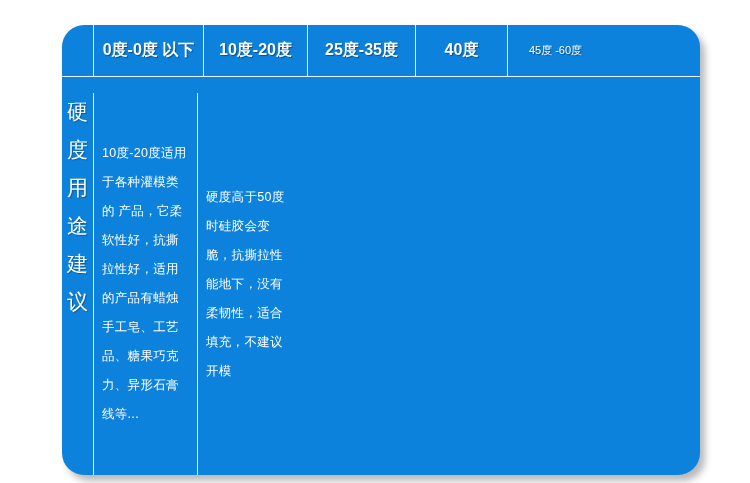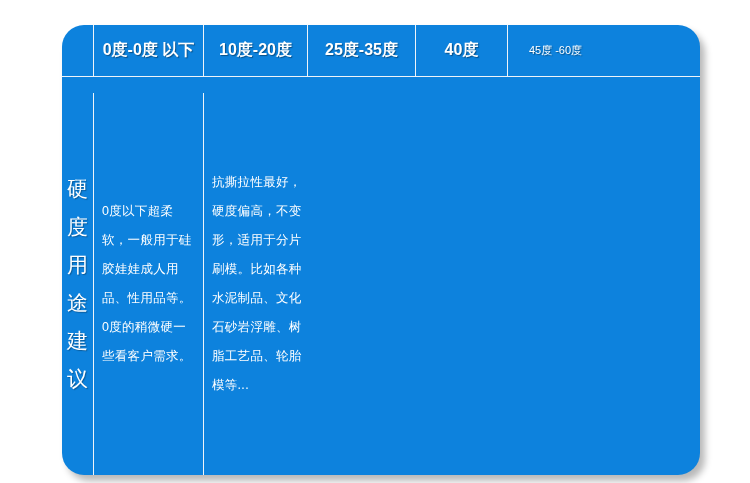--- a/index.html
+++ b/index.html
@@ -72,21 +72,21 @@
   .body-row {
     display: flex;
     flex: 1 1 auto;
     min-height: 0;
   }
 
   .label-cell {
     flex: 0 0 31px;
     box-sizing: border-box;
     display: flex;
-    align-items: center;
+    align-items: flex-start;
     justify-content: center;
   }
   .vertical-label {
     color: #ffffff;
     font-size: 21px;
     line-height: 38px;
     text-align: center;
     letter-spacing: 0;
     text-shadow: 1px 1px 1px rgba(0,0,0,0.30);
     width: 24px;
@@ -134,23 +134,23 @@
       <div class="header-cell c5">40度</div>
       <div class="header-cell c6 small">45度 -60度</div>
     </div>
 
     <div class="body-row">
 
       <div class="label-cell">
         <div class="vertical-label">硬度用途建议</div>
       </div>
 
-      <div class="body-cell c1">
-        <span class="txt">0度以下超柔软，一般用于硅胶娃娃成人用品、性用品等。0度的稍微硬一些看客户需求。</span>
+      <div class="body-cell c3">
+        <span class="txt">10度-20度适用于各种灌模类的 产品，它柔软性好，抗撕拉性好，适用的产品有蜡烛手工皂、工艺品、糖果巧克力、异形石膏线等...</span>
       </div>
-      <div class="body-cell c4">
-        <span class="txt">抗撕拉性最好，硬度偏高，不变形，适用于分片刷模。比如各种水泥制品、文化石砂岩浮雕、树脂工艺品、轮胎模等...</span>
+      <div class="body-cell c6">
+        <span class="txt">硬度高于50度时硅胶会变脆，抗撕拉性能地下，没有柔韧性，适合填充，不建议开模</span>
       </div>
 
     </div>
   </div>
 
 </div>
 
 </body></html>

